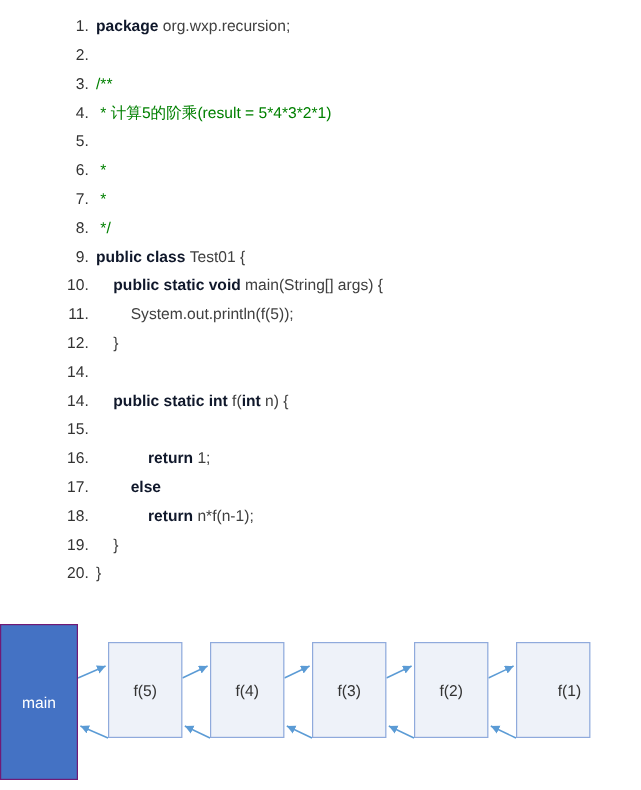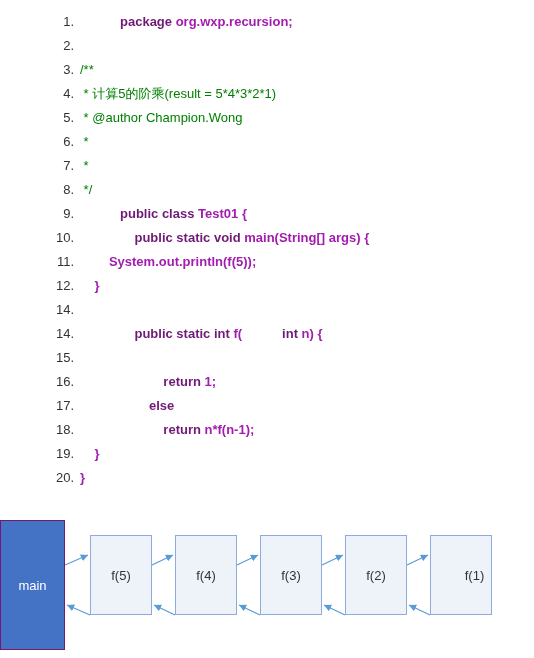--- a/index.html
+++ b/index.html
@@ -24,23 +24,23 @@
     width: 40px;
     text-align: right;
     color: #333;
     padding-right: 6px;
     flex-shrink: 0;
   }
   .code {
     white-space: pre;
     font-family: "Segoe UI", "Microsoft YaHei", Arial, sans-serif;
   }
-  .kw { font-weight: bold; color: #701a75; margin-left: 40px; }
+  .kw { font-weight: bold; color: #0f172a; }
   .comment { color: #008000; }
-  .plain { color: #a21caf; font-weight: bold; }
+  .plain { color: #404040; }
   .diagram {
     position: relative;
     width: 520px;
     height: 135px;
     margin-top: 30px;
     margin-left: 0;
   }
   .main-box {
     position: absolute;
     left: 0;
@@ -96,21 +96,20 @@
     <div class="line">
       <span class="lineno">3.</span>
       <span class="code"><span class="comment">/**</span></span>
     </div>
     <div class="line">
       <span class="lineno">4.</span>
       <span class="code"><span class="comment"> * 计算5的阶乘(result = 5*4*3*2*1)</span></span>
     </div>
     <div class="line">
       <span class="lineno">5.</span>
-      <span class="code"><span class="comment"> * @author Champion.Wong</span></span>
     </div>
     <div class="line">
       <span class="lineno">6.</span>
       <span class="code"><span class="comment"> *</span></span>
     </div>
     <div class="line">
       <span class="lineno">7.</span>
       <span class="code"><span class="comment"> *</span></span>
     </div>
     <div class="line">

